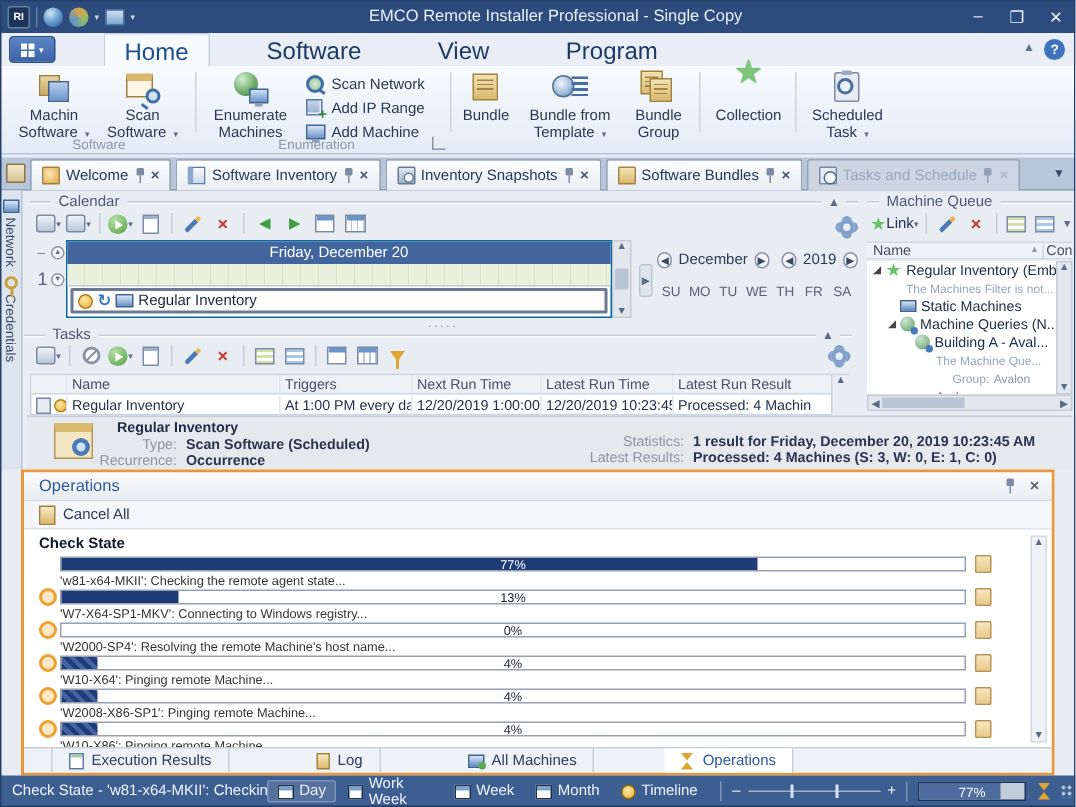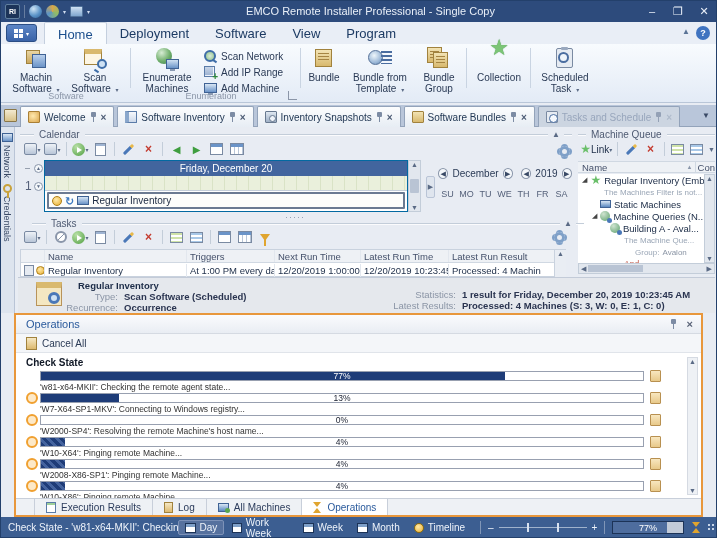--- a/index.html
+++ b/index.html
@@ -23,21 +23,21 @@
   
   .tabrow{position:absolute;left:0;top:22px;right:0;height:22px;background:#e9eef6;}
   .appbtn{position:absolute;left:6px;top:2px;width:31px;height:18px;background:linear-gradient(#5c85c5,#3a63a8);border:1px solid #2b4e85;border-radius:3px;display:flex;align-items:center;justify-content:center;gap:3px;}
   .appglyph{width:9px;height:9px;background:
      linear-gradient(#fff,#fff) 0 0/4px 4px no-repeat,
      linear-gradient(#fff,#fff) 5px 0/4px 4px no-repeat,
      linear-gradient(#fff,#fff) 0 5px/4px 4px no-repeat,
      linear-gradient(#fff,#fff) 5px 5px/4px 4px no-repeat;}
   .appbtn .qdrop{color:#fff;}
   .rtabs{position:absolute;left:44px;top:0;height:22px;display:flex;}
-  .rtab{padding:4px 13px 0 13px;font-size:13px;color:#1c3a63;height:22px;}
+  .rtab{padding:4px 13px 0 13px;font-size:16px;color:#1c3a63;height:22px;margin-left:25px;}
   .rtab.active{background:#f8fbfe;border:1px solid #c4cfde;border-bottom:none;border-radius:2px 2px 0 0;color:#1c4f8d;}
   .ribbon-min{position:absolute;right:27px;top:5px;color:#5a7396;font-size:8px;}
   .helpbtn{position:absolute;right:7px;top:4px;width:14px;height:14px;border-radius:50%;background:#3f73c0;color:#fff;font-size:9px;font-weight:bold;display:flex;align-items:center;justify-content:center;}
 
   
   .ribbon{position:absolute;left:0;top:44px;right:0;height:59px;background:linear-gradient(#f8fbfe,#e3ebf6);border-bottom:1px solid #b9c6d8;}
   .rsep{position:absolute;top:4px;bottom:14px;width:1px;background:#c9d4e2;}
   .rg-label{position:absolute;bottom:1px;font-size:9px;color:#8b96a8;text-align:center;}
   .bigbtn{position:absolute;top:2px;text-align:center;font-size:10px;color:#2a3a55;line-height:11px;}
   .bicon{width:26px;height:25px;margin:0 auto 1px auto;position:relative;}
@@ -205,21 +205,21 @@
   .warn::before{content:"";display:block;width:8px;height:8px;border-radius:50%;border:2px solid #f0a030;background:#fde9c8;}
   .track{flex:1;height:10px;border:1px solid #98a0b0;background:#fff;position:relative;}
   .fill{height:100%;background:#1e3c78;}
   .striped .fill{background:repeating-linear-gradient(45deg,#1e3c78 0 3px,#44639e 3px 6px);}
   .plabel{position:absolute;left:0;right:0;top:0;text-align:center;font-size:8.5px;line-height:9px;color:#1a2030;}
   .op-item.first .warn::before{visibility:hidden;}
   .op-item.first .plabel{color:#fff;}
   .opcancel{width:11px;height:12px;margin-left:6px;flex:none;background:linear-gradient(#f8e7c0,#e8c98a);border:1px solid #b89050;border-radius:1px;}
   .optext{margin-left:14px;font-size:8.5px;color:#333;height:10px;padding-top:1px;white-space:nowrap;}
   .ops-vscroll{position:absolute;right:3px;top:42px;bottom:20px;width:11px;background:#eef1f5;border:1px solid #d5dae2;font-size:7px;color:#5a6a85;display:flex;flex-direction:column;align-items:center;justify-content:space-between;}
-  .ops-tabs{position:absolute;left:0;right:0;bottom:0;height:17px;background:#eef1f5;border-top:1px solid #c8cfda;display:flex;padding-left:18px;font-size:10px;color:#2c3c5c;}
+  .ops-tabs{position:absolute;left:0;right:0;bottom:0;height:17px;background:#eef1f5;border-top:1px solid #c8cfda;display:flex;padding-left:18px;font-size:10px;color:#2c3c5c;gap:47px;}
   .btab{display:flex;align-items:center;gap:5px;padding:0 11px;border-right:1px solid #c8cfda;}
   .btab:first-child{border-left:1px solid #c8cfda;}
   .btab.active{background:#fff;color:#2a5a9c;}
   .bi-res{width:10px;height:11px;background:#fff;border:1px solid #5a7ba8;box-shadow:inset 0 2px 0 #9fd09a;}
   .bi-log{width:9px;height:11px;background:linear-gradient(#f6e8c4,#ddb96e);border:1px solid #a1823d;}
   .bi-mach{width:11px;height:9px;background:linear-gradient(#d8e6f4,#5a88c0);border:1px solid #3f6294;position:relative;}
   .bi-mach::after{content:"";position:absolute;right:-2px;bottom:-2px;width:5px;height:5px;border-radius:50%;background:#5aa84f;}
   .hg{width:9px;height:11px;position:relative;}
   .hg::before{content:"";position:absolute;top:0;left:0;border-left:4.5px solid transparent;border-right:4.5px solid transparent;border-top:5px solid #e0a52f;}
   .hg::after{content:"";position:absolute;bottom:0;left:0;border-left:4.5px solid transparent;border-right:4.5px solid transparent;border-bottom:5px solid #e0a52f;}
@@ -264,21 +264,20 @@
   </div>
 </div>
 
 <div class="tabrow">
   <div class="appbtn">
       <span class="appglyph"></span>
       <span class="qdrop">▾</span>
     </div>
   <div class="rtabs">
     <div class="rtab active">Home</div>
-    <div class="rtab">Deployment</div>
     <div class="rtab">Software</div>
     <div class="rtab">View</div>
     <div class="rtab">Program</div>
   </div>
   <div class="ribbon-min">▲</div>
   <div class="helpbtn">?</div>
 </div>
 
 <div class="ribbon">
 
@@ -581,21 +580,21 @@
 <div class="mq-vscroll">
     <span>▲</span>
     <span>▼</span>
   </div>
 <div class="mq-hscroll">
     <span>◀</span>
     <span class="mq-hthumb"></span>
     <span>▶</span>
   </div>
 
-<div class="legend" style="left:32px;top:218px;width:552px;">
+<div class="legend" style="left:16px;top:218px;width:552px;">
   <span class="gl" style="width:14px;"></span>
   <span class="lbl">Tasks</span>
   <span class="gl" style="flex:1;"></span>
   <span class="collapse">▲</span>
   <span class="gl" style="width:8px;"></span>
 </div>
 <div class="tbar" style="left:24px;top:229px;width:544px;">
   <span class="tbtn">
       <span class="t-task"></span>
       <span class="t-drop">▾</span>

